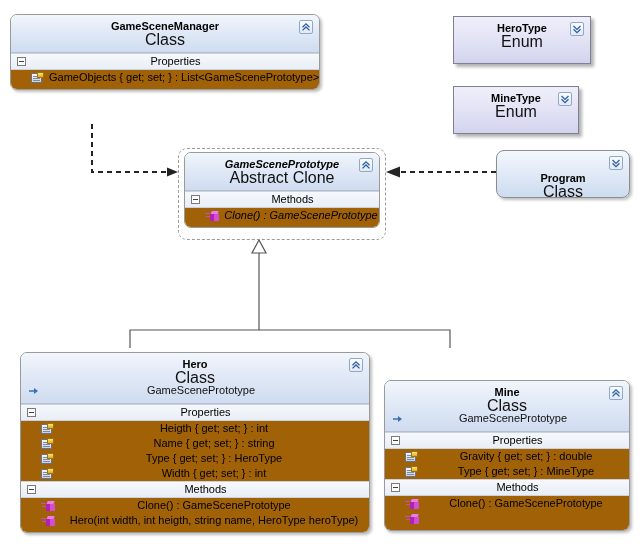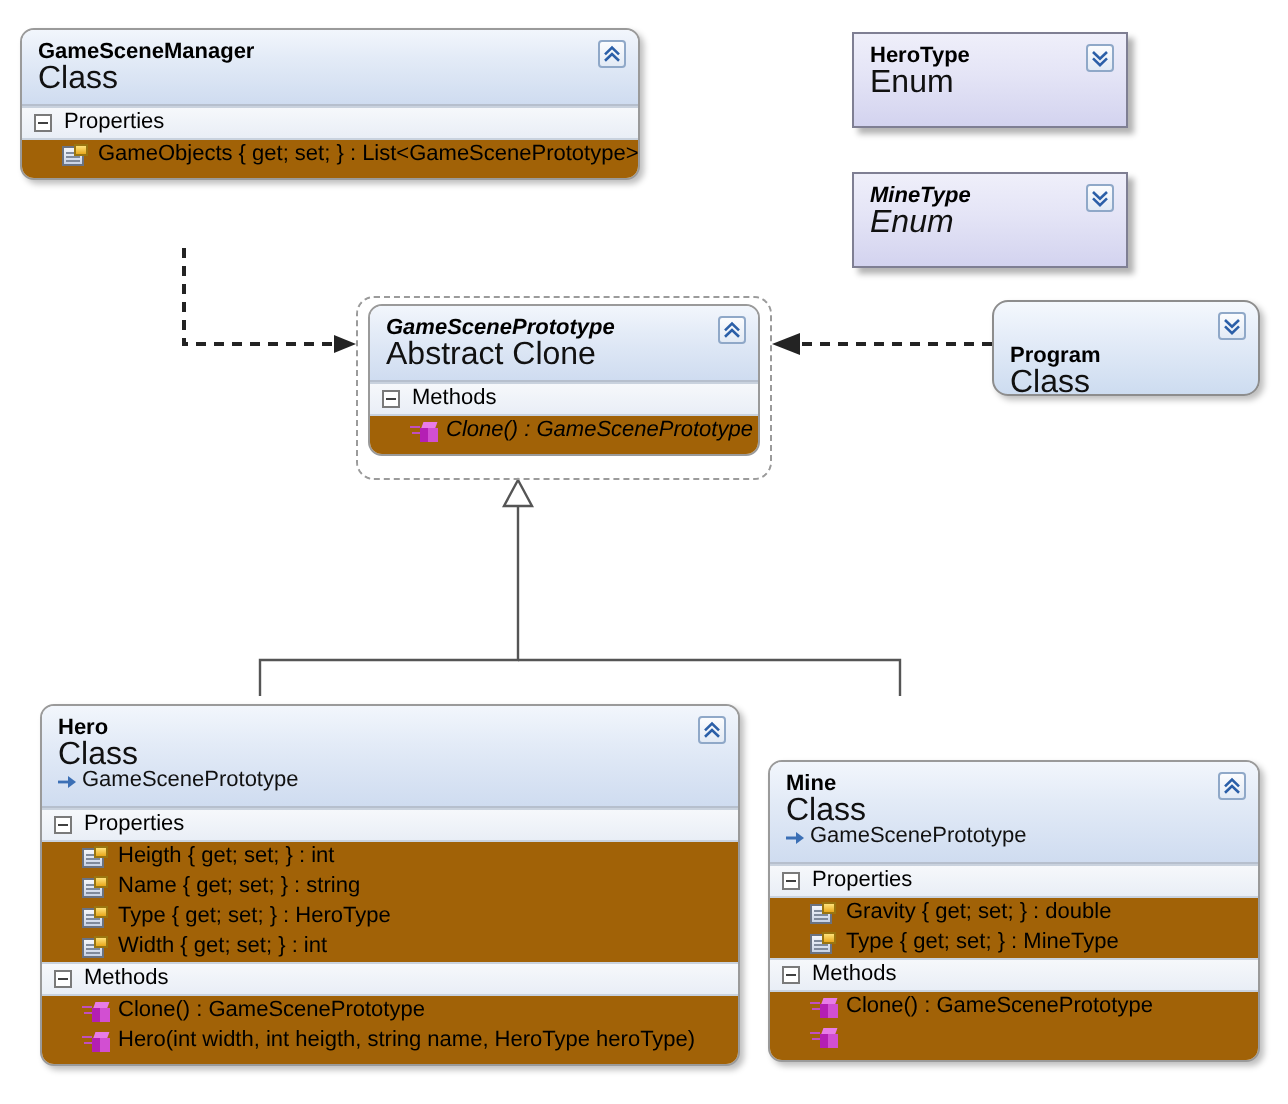--- a/index.html
+++ b/index.html
@@ -15,20 +15,21 @@
     font-family: "Liberation Sans", sans-serif;
     font-size: 11px;
     color: #000000;
   }
 
   #canvas {
     position: absolute;
     left: 0; top: 0;
     width: 644px;
     height: 552px;
+    text-align: center;
   }
 
   
   #connectors {
     position: absolute;
     left: 0; top: 0;
     width: 644px;
     height: 552px;
     pointer-events: none;
   }
@@ -216,20 +217,21 @@
   }
 
   
   .enumbox {
     border: 1px solid #7f7f93;
     background: linear-gradient(to bottom, #efeffa 0%, #e4e4f6 45%, #d3d3ef 100%);
     box-shadow: 3px 3px 3px rgba(0,0,0,0.30);
     box-sizing: border-box;
     padding: 5px 8px;
     position: absolute;
+    margin-left: 27px;
   }
   .enumbox .chev, .collapsed-class .chev { top: 5px; right: 6px; }
 </style>
 </head>
 <body>
 
 <div id="canvas">
 
   <svg id="connectors" viewBox="0 0 644 552">
 
@@ -282,21 +284,21 @@
     <div class="cb-title">HeroType</div>
     <div class="cb-stereo">Enum</div>
     <div class="chev">
       <svg width="10" height="10" viewBox="0 0 10 10">
         <path d="M1.5 2.0 L5 5.4 L8.5 2.0" fill="none" stroke="#2b5fa8" stroke-width="1.3"></path>
         <path d="M1.5 5.2 L5 8.6 L8.5 5.2" fill="none" stroke="#2b5fa8" stroke-width="1.3"></path>
       </svg>
     </div>
   </div>
 
-  <div class="enumbox" style="left:426px; top:86px; width:138px; height:48px;font-style:italic;">
+  <div class="enumbox" style="left:426px; top:86px; width:126px; height:48px;">
     <div class="cb-title">MineType</div>
     <div class="cb-stereo">Enum</div>
     <div class="chev">
       <svg width="10" height="10" viewBox="0 0 10 10">
         <path d="M1.5 2.0 L5 5.4 L8.5 2.0" fill="none" stroke="#2b5fa8" stroke-width="1.3"></path>
         <path d="M1.5 5.2 L5 8.6 L8.5 5.2" fill="none" stroke="#2b5fa8" stroke-width="1.3"></path>
       </svg>
     </div>
   </div>
 

